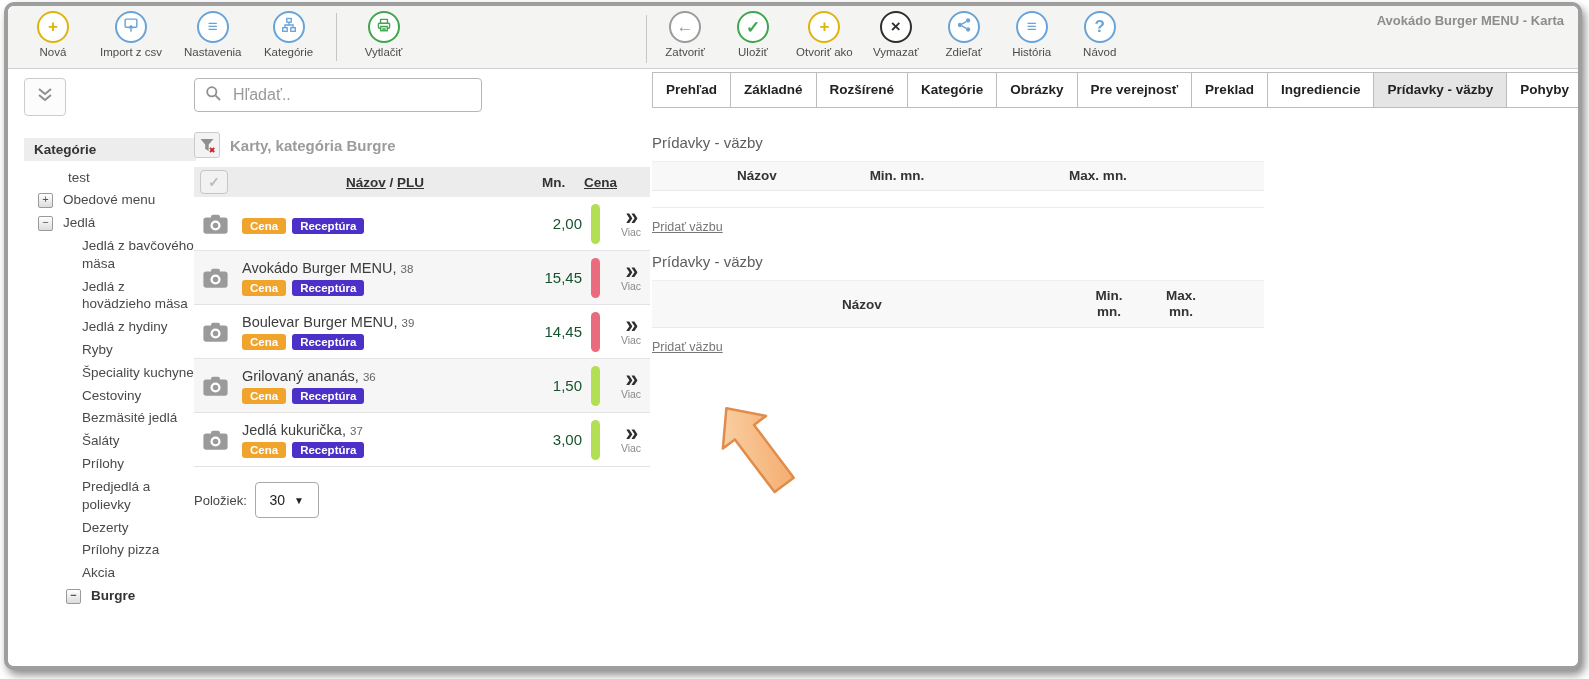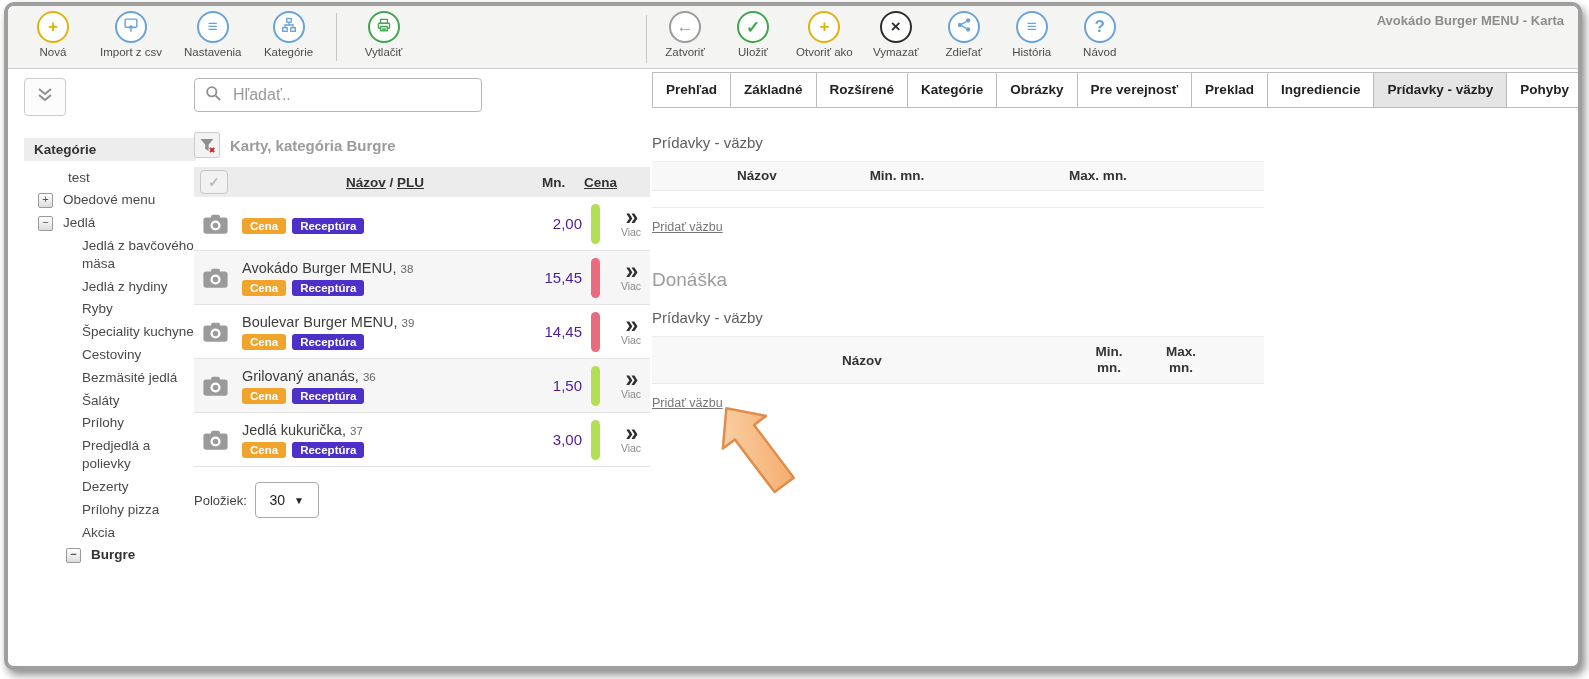--- a/index.html
+++ b/index.html
@@ -54,21 +54,21 @@
   .hdr-price{width:66px;}
   .hdr-price u{cursor:pointer;}
   .card-row{display:flex;align-items:center;height:53px;border-bottom:1px solid #e3e3e3;cursor:pointer;}
   .card-row.alt{background:#f6f6f6;}
   .cam{width:42px;display:flex;justify-content:center;}
   .row-main{flex:1;padding-left:6px;}
   .row-name{font-size:14.5px;color:#3d3d3d;}
   .row-name .plu{font-size:11.5px;color:#666;}
   .row-badges{margin-top:4px;display:flex;gap:6px;}
   .badge{color:#fff;font-weight:700;font-size:11.5px;padding:2px 8px;border-radius:3px;}
-  .row-price{width:56px;text-align:right;font-size:15px;color:#4c1d95;padding-right:9px;}
+  .row-price{width:56px;text-align:right;font-size:15px;color:#14532d;padding-right:9px;}
   .status-bar{width:9px;height:40px;border-radius:5px;margin-right:12px;}
   .row-more{width:38px;text-align:center;color:#2e2e2e;}
   .row-more .chev{font-size:23px;font-weight:700;line-height:17px;letter-spacing:-2px;}
   .row-more .more-label{font-size:10.5px;color:#8a8a8a;}
   .items-per-page{margin-top:15px;display:flex;align-items:center;gap:8px;font-size:13px;color:#444;}
   .select-box{width:62px;height:34px;border:1px solid #a9a9a9;border-radius:4px;display:flex;align-items:center;
               justify-content:center;gap:9px;font-size:14px;color:#222;background:#fff;cursor:pointer;}
   .select-box .chev-down{font-size:10px;color:#222;}
 
   
@@ -224,20 +224,23 @@
               <div class="lbl">Obedové menu</div>
             </div>
             <div class="cat-item" style="padding-left: 14px;">
               <div class="expander">−</div>
               <div class="lbl">Jedlá</div>
             </div>
             <div class="cat-item" style="padding-left: 58px;">
               <div class="lbl">Jedlá z bavčového mäsa</div>
             </div>
             <div class="cat-item" style="padding-left: 58px;">
+              <div class="lbl">Jedlá z hovädzieho mäsa</div>
+            </div>
+            <div class="cat-item" style="padding-left: 58px;">
               <div class="lbl">Jedlá z hydiny</div>
             </div>
             <div class="cat-item" style="padding-left: 58px;">
               <div class="lbl">Ryby</div>
             </div>
             <div class="cat-item" style="padding-left: 58px;">
               <div class="lbl">Špeciality kuchyne</div>
             </div>
             <div class="cat-item" style="padding-left: 58px;">
               <div class="lbl">Cestoviny</div>
@@ -442,21 +445,20 @@
     <div class="vtable">
       <div class="vtable-header vh1">
         <div class="vc c1">Názov</div>
         <div class="vc c2">Min. mn.</div>
         <div class="vc c3">Max. mn.</div>
       </div>
       <div class="empty-row"></div>
     </div>
     <a class="add-link">Pridať väzbu</a>
 
-    <div class="donaska">Donáška</div>
     <div class="sub-heading">Prídavky - väzby</div>
     <div class="vtable">
       <div class="vtable-header vh2">
         <div class="vc c1">Názov</div>
         <div class="c2">
                 <div class="stack">Min. mn.</div>
               </div>
         <div class="c3">
                 <div class="stack">Max. mn.</div>
               </div>

